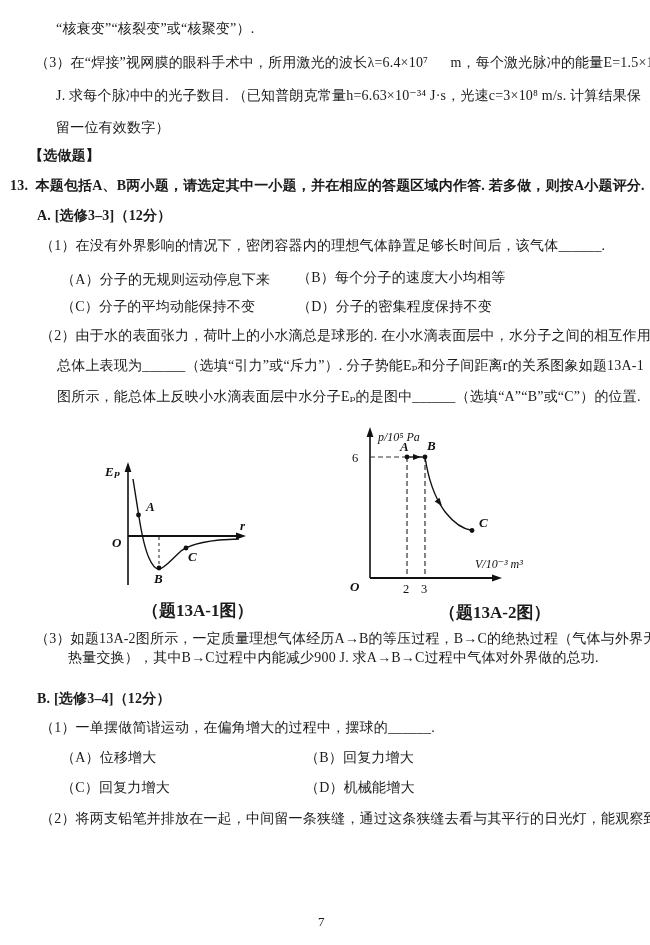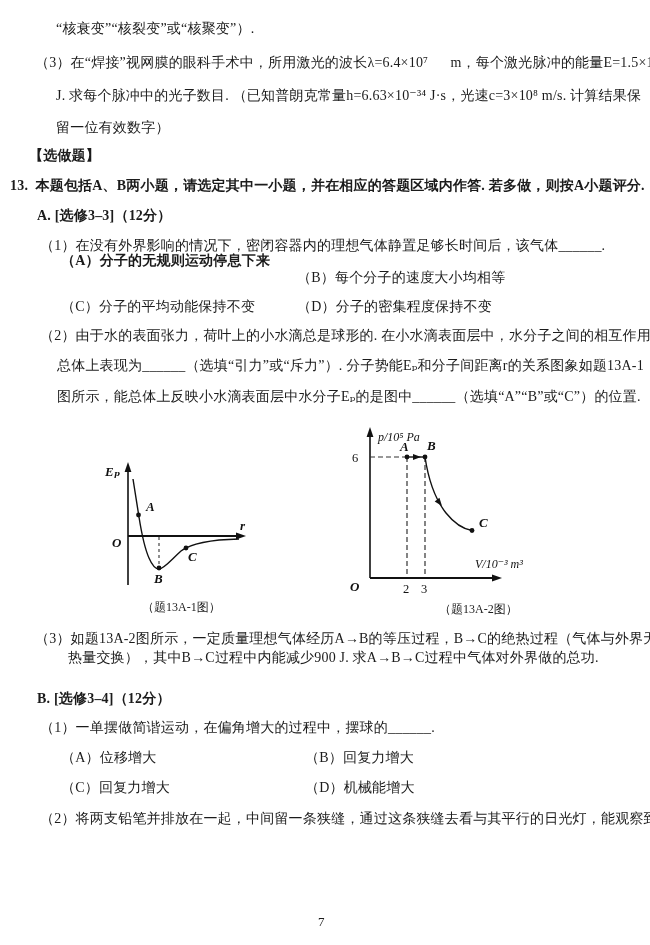--- a/index.html
+++ b/index.html
@@ -6,21 +6,21 @@
   body{
     width:650px;height:945px;background:#ffffff;position:relative;overflow:hidden;
     font-family:"Liberation Serif","DejaVu Serif",serif;color:#1b1b1b;
   }
   .page{position:absolute;inset:0;width:650px;height:787px;background:#ffffff;}
   .line{
     position:absolute;font-size:14px;line-height:18px;white-space:pre;
     letter-spacing:0.2px;
   }
   .bold{font-weight:bold;}
-  .caption{position:absolute;font-size:12px;font-weight:normal;white-space:pre;letter-spacing:0;}
+  .caption{position:absolute;font-size:17px;font-weight:bold;white-space:pre;letter-spacing:0;}
   .fig{position:absolute;}
   .fig text{font-family:"Liberation Serif","DejaVu Serif",serif;fill:#111;}
   .axis-var{font-style:italic;font-size:13px;font-weight:bold;}
   .axis-unit{font-style:italic;font-size:12px;}
   .tick{font-size:12.5px;}
   .pt-label{font-style:italic;font-size:13px;font-weight:bold;}
   .pagenum{position:absolute;font-size:13px;}
 </style>
 </head>
 <body>
@@ -30,21 +30,21 @@
   <div class="line" style="left:56px;top:20px;">“核衰变”“核裂变”或“核聚变”）.</div>
   <div class="line" style="left:35px;top:54px;">（3）在“焊接”视网膜的眼科手术中，所用激光的波长λ=6.4×10⁷      m，每个激光脉冲的能量E=1.5×10⁻²</div>
   <div class="line" style="left:56px;top:87px;text-align:center;">J. 求每个脉冲中的光子数目. （已知普朗克常量h=6.63×10⁻³⁴ J·s，光速c=3×10⁸ m/s. 计算结果保</div>
   <div class="line" style="left:56px;top:119px;">留一位有效数字）</div>
 
   <div class="line bold" style="left:29px;top:147px;">【选做题】</div>
   <div class="line bold" style="left:10px;top:177px;">13.  本题包括A、B两小题，请选定其中一小题，并在相应的答题区域内作答. 若多做，则按A小题评分.</div>
 
   <div class="line bold" style="left:37px;top:207px;">A. [选修3–3]（12分）</div>
   <div class="line" style="left:40px;top:237px;">（1）在没有外界影响的情况下，密闭容器内的理想气体静置足够长时间后，该气体______.</div>
-  <div class="line" style="left:61px;top:252px;font-weight:bold;">（A）分子的无规则运动停息下来</div>
+  <div class="line" style="left:61px;top:271px;">（A）分子的无规则运动停息下来</div>
   <div class="line" style="left:297px;top:269px;">（B）每个分子的速度大小均相等</div>
   <div class="line" style="left:61px;top:298px;">（C）分子的平均动能保持不变</div>
   <div class="line" style="left:297px;top:298px;">（D）分子的密集程度保持不变</div>
   <div class="line" style="left:40px;top:327px;">（2）由于水的表面张力，荷叶上的小水滴总是球形的. 在小水滴表面层中，水分子之间的相互作用</div>
   <div class="line" style="left:57px;top:357px;">总体上表现为______（选填“引力”或“斥力”）. 分子势能Eₚ和分子间距离r的关系图象如题13A-1</div>
   <div class="line" style="left:57px;top:388px;">图所示，能总体上反映小水滴表面层中水分子Eₚ的是图中______（选填“A”“B”或“C”）的位置.</div>
 
   <svg class="fig" style="left:98px;top:452px;" width="152" height="142" viewBox="0 0 152 142">
 
     <line x1="30" y1="17" x2="30" y2="133" stroke="#111" stroke-width="1.6"></line>

